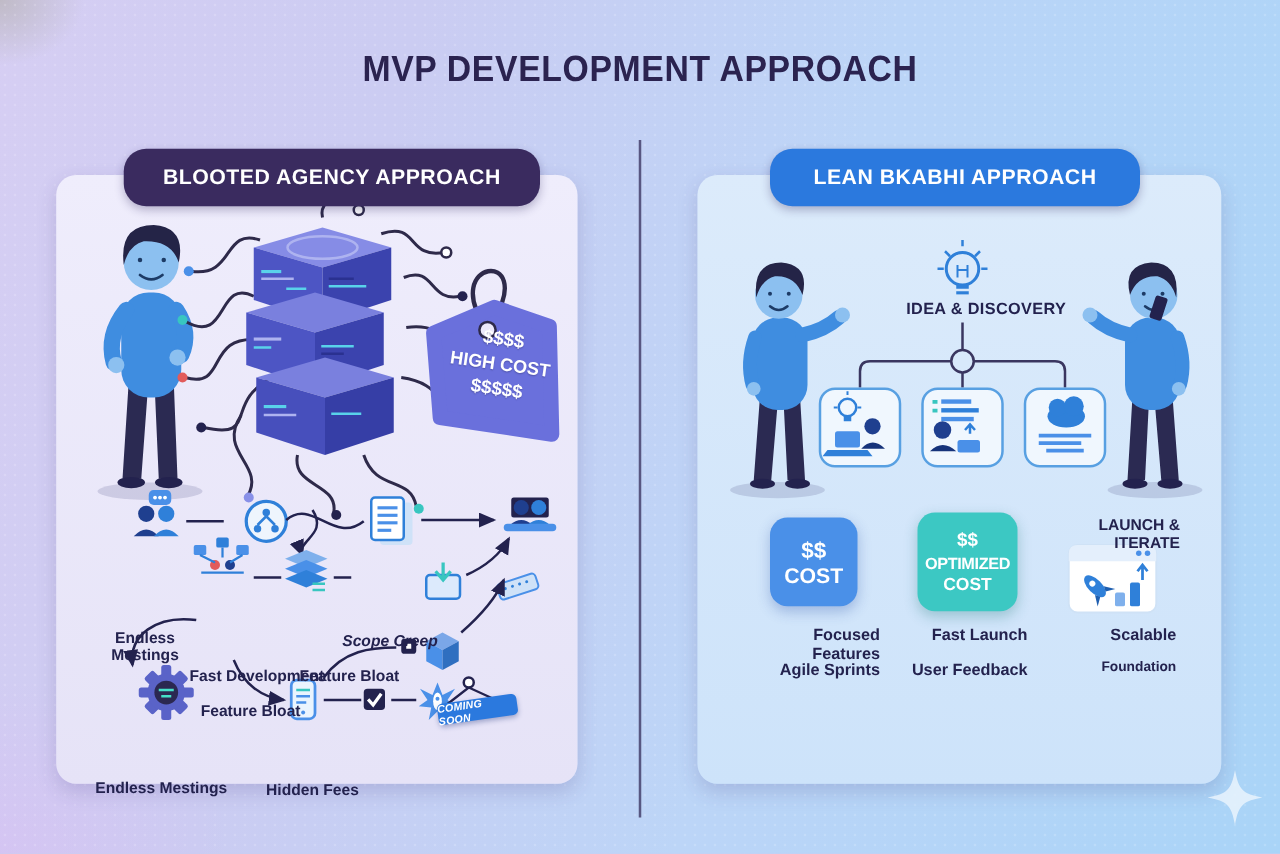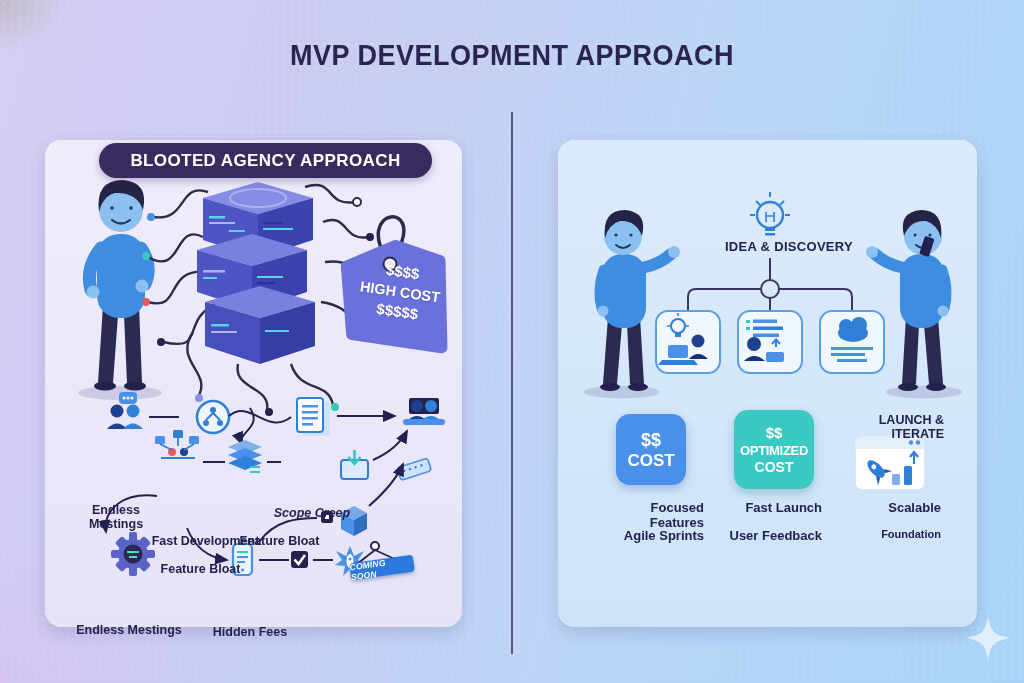--- a/index.html
+++ b/index.html
@@ -14,23 +14,23 @@
   .texture{position:absolute;inset:0;pointer-events:none;opacity:.28;
     background-image:radial-gradient(circle, rgba(255,255,255,0.6) 1px, transparent 1.3px);
     background-size:8px 8px;}
   .title{position:absolute;left:0;right:0;top:40px;margin:0;text-align:center;
     font-size:27px;font-weight:bold;letter-spacing:.5px;color:#2b2350;transform:scaleY(1.08);}
   .divider{position:absolute;left:511px;top:112px;width:2px;height:542px;background:#45416c;opacity:.85;}
   .card{position:absolute;top:140px;width:417px;height:487px;border-radius:16px;
     box-shadow:0 6px 16px rgba(60,50,120,0.18);}
   .card.left{left:45px;background:linear-gradient(180deg,#EFEDFC,#E6E3F7);}
   .card.right{left:558px;width:419px;background:linear-gradient(180deg,#DCEBFB,#CDE3FA);}
-  .pill{position:absolute;top:119px;height:35px;border-radius:18px;display:flex;
+  .pill{position:absolute;top:119px;height:46px;border-radius:18px;display:flex;
     align-items:center;justify-content:center;color:#fff;font-weight:bold;
-    font-size:17px;letter-spacing:.4px;box-shadow:0 3px 8px rgba(40,30,90,0.3);margin-top:24px;}
+    font-size:17px;letter-spacing:.4px;box-shadow:0 3px 8px rgba(40,30,90,0.3);}
   .pill.lp{left:99px;width:333px;background:#3A2B5F;}
   .pill.rp{left:616px;width:296px;background:#2B79DE;}
   .lbl{position:absolute;color:#23224e;font-weight:bold;font-size:12.5px;text-align:center;line-height:1.1;margin-top:47px;}
   .tagtext{position:absolute;left:352px;top:262px;width:96px;transform:rotate(8deg);
     color:#fff;font-weight:bold;text-align:center;line-height:20px;font-size:15px;
     text-shadow:0 1px 1px rgba(40,40,90,.3);}
   .tagtext .t2{font-size:14.5px;}
   .sign{position:absolute;left:350px;top:559px;width:64px;height:17px;background:#2b79de;
     border-radius:4px;transform:rotate(-8deg);display:flex;align-items:center;justify-content:center;
     color:#fff;font-weight:bold;font-style:italic;font-size:8.5px;letter-spacing:.2px;
@@ -385,20 +385,21 @@
           <path d="M-5,5 L-10,13 L-3,9 Z" fill="#1F5FB0"></path>
           <path d="M5,5 L10,13 L3,9 Z" fill="#1F5FB0"></path>
         </g>
         <rect x="37" y="38" width="8" height="11" rx="1.5" fill="#7FB0EC"></rect>
         <rect x="49" y="30" width="8" height="19" rx="1.5" fill="#2F80D9"></rect>
         <path d="M59,28 V17 M55,21 L59,16 L63,21" stroke="#2F80D9" stroke-width="2.2" fill="none"></path>
       </g>
     </svg>
   </section>
 
+  <div class="pill rp">LEAN BKABHI APPROACH</div>
 
   <div class="rl" style="left:688px;top:239px;width:165px;font-size:13px;letter-spacing:.3px;">IDEA &amp; DISCOVERY</div>
 
   <div class="costcard">
     <div class="sym">$$</div>
     <div class="cl">COST</div>
   </div>
 
   <div class="optcard">
     <div class="sym">$$</div>

